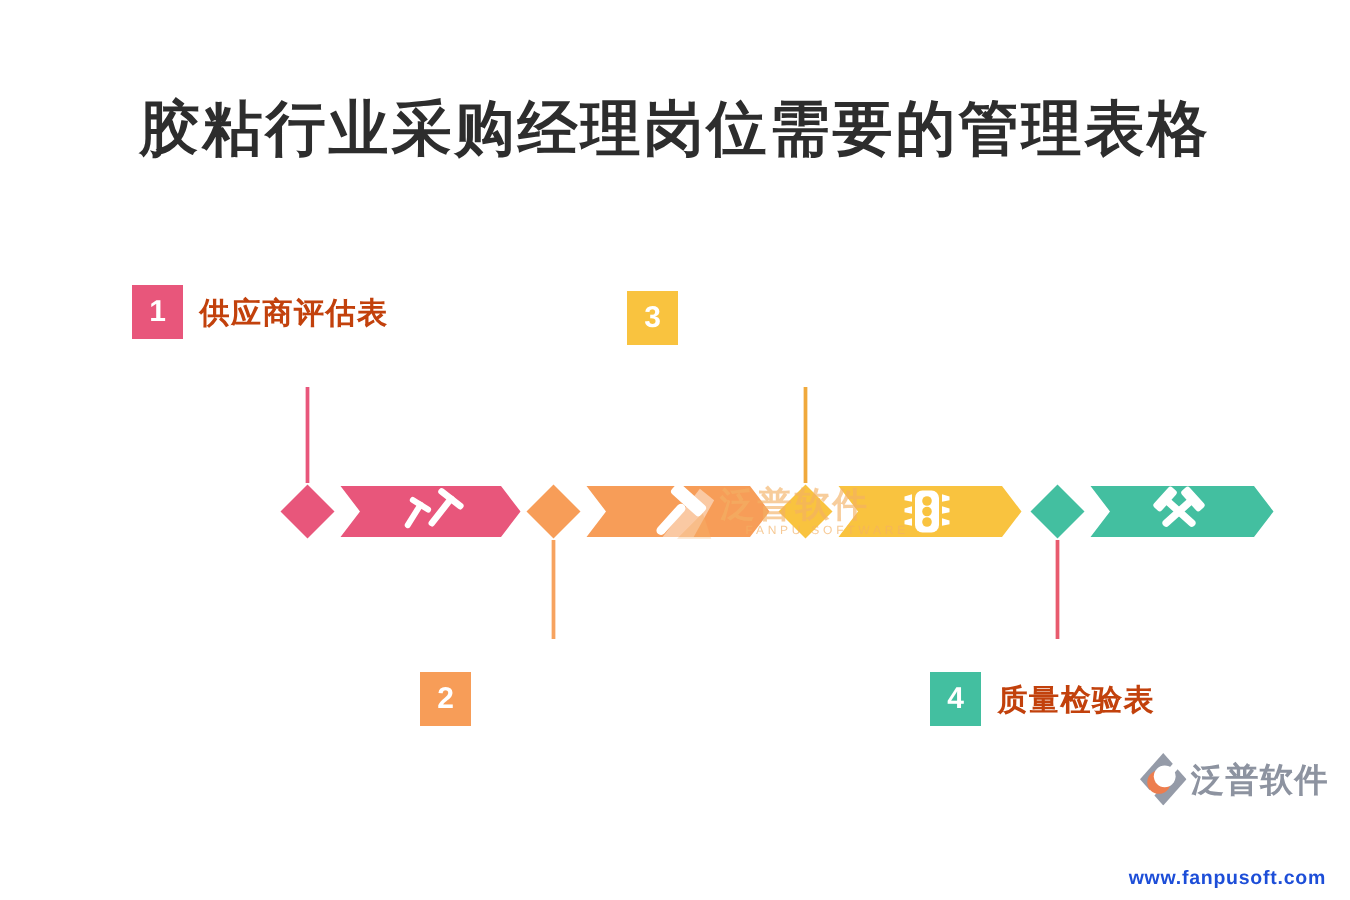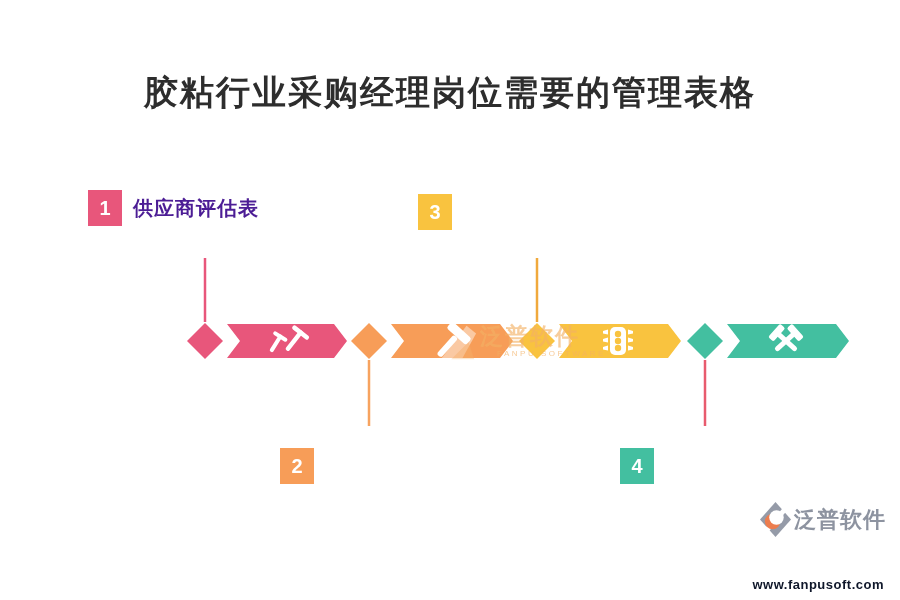--- a/index.html
+++ b/index.html
@@ -1,31 +1,31 @@
 <!DOCTYPE html>
 <html><head>
 <meta charset="utf-8">
 <style>
   * { margin:0; padding:0; box-sizing:border-box; }
   html,body { width:900px; height:600px; }
   body { font-family:"Liberation Sans","DejaVu Sans",sans-serif; background:#ffffff; overflow:hidden; }
   .page { position:relative; width:900px; height:600px; background:#ffffff; }
 
   .title {
-    position:absolute; top:70px; left:0; width:900px;
-    text-align:center; font-size:34px; font-weight:bold;
+    position:absolute; top:58px; left:0; width:900px;
+    text-align:center; font-size:40px; font-weight:bold;
     letter-spacing:2px; color:#2d2d2d;
   }
 
   .label-group { position:absolute; display:flex; align-items:center; gap:11px; }
   .num-badge {
     width:34px; height:36px; display:flex; align-items:center; justify-content:center;
     color:#ffffff; font-size:20px; font-weight:bold;
   }
-  .label-text { font-size:20px; font-weight:bold; color:#4c1d95; letter-spacing:1px; }
+  .label-text { font-size:20px; font-weight:bold; color:#c2410c; letter-spacing:1px; }
 
   .g1 { left:88px;  top:190px; }
   .g3 { left:418px; top:194px; }
   .g2 { left:280px; top:448px; }
   .g4 { left:620px; top:448px; }
 
   .timeline { position:absolute; left:0; top:250px; width:900px; height:190px; }
 
   .watermark {
     position:absolute; left:438px; top:323px; display:flex; align-items:flex-start; gap:2px;
@@ -56,20 +56,21 @@
   <div class="label-group g3">
     <div class="num-badge" style="background-color: rgb(249, 195, 63);">3</div>
   </div>
 
   <div class="label-group g2">
     <div class="num-badge" style="background-color: rgb(247, 157, 88);">2</div>
   </div>
 
   <div class="label-group g4">
     <div class="num-badge" style="background-color: rgb(67, 191, 160);">4</div>
+    <div class="label-text">质量检验表</div>
   </div>
 
   <svg class="timeline" viewBox="0 0 900 190">
 
     <line x1="205" y1="8" x2="205" y2="72" stroke-width="2.5" stroke="#e8567b"></line>
     <line x1="537" y1="8" x2="537" y2="72" stroke-width="2.5" stroke="#f0a93c"></line>
     <line x1="369" y1="110" x2="369" y2="176" stroke-width="2.5" stroke="#f7a35f"></line>
     <line x1="705" y1="110" x2="705" y2="176" stroke-width="2.5" stroke="#e85b6e"></line>
 
     <path d="M205,73 L223,91 L205,109 L187,91 Z" fill="#e8567b"></path>
@@ -143,16 +144,16 @@
   <div class="footer">
     <div class="footer-row">
       <svg width="31" height="35" viewBox="0 0 32 36">
         <polygon points="16,0 32,18 16,36 0,18" fill="#959ba8"></polygon>
         <line x1="5" y1="31" x2="28" y2="5" stroke="#ffffff" stroke-width="5"></line>
         <circle cx="13" cy="20" r="8" fill="#ed7d4e"></circle>
         <circle cx="17" cy="16" r="7.5" fill="#ffffff"></circle>
       </svg>
       <span class="footer-brand" style="color: rgb(141, 147, 160);">泛普软件</span>
     </div>
-    <span class="footer-url" style="color: #0f172a; margin-top: 40px;">www.fanpusoft.com</span>
+    <span class="footer-url" style="color: #1d4ed8; margin-top: 40px;">www.fanpusoft.com</span>
   </div>
 
 </div>
 
 </body></html>

